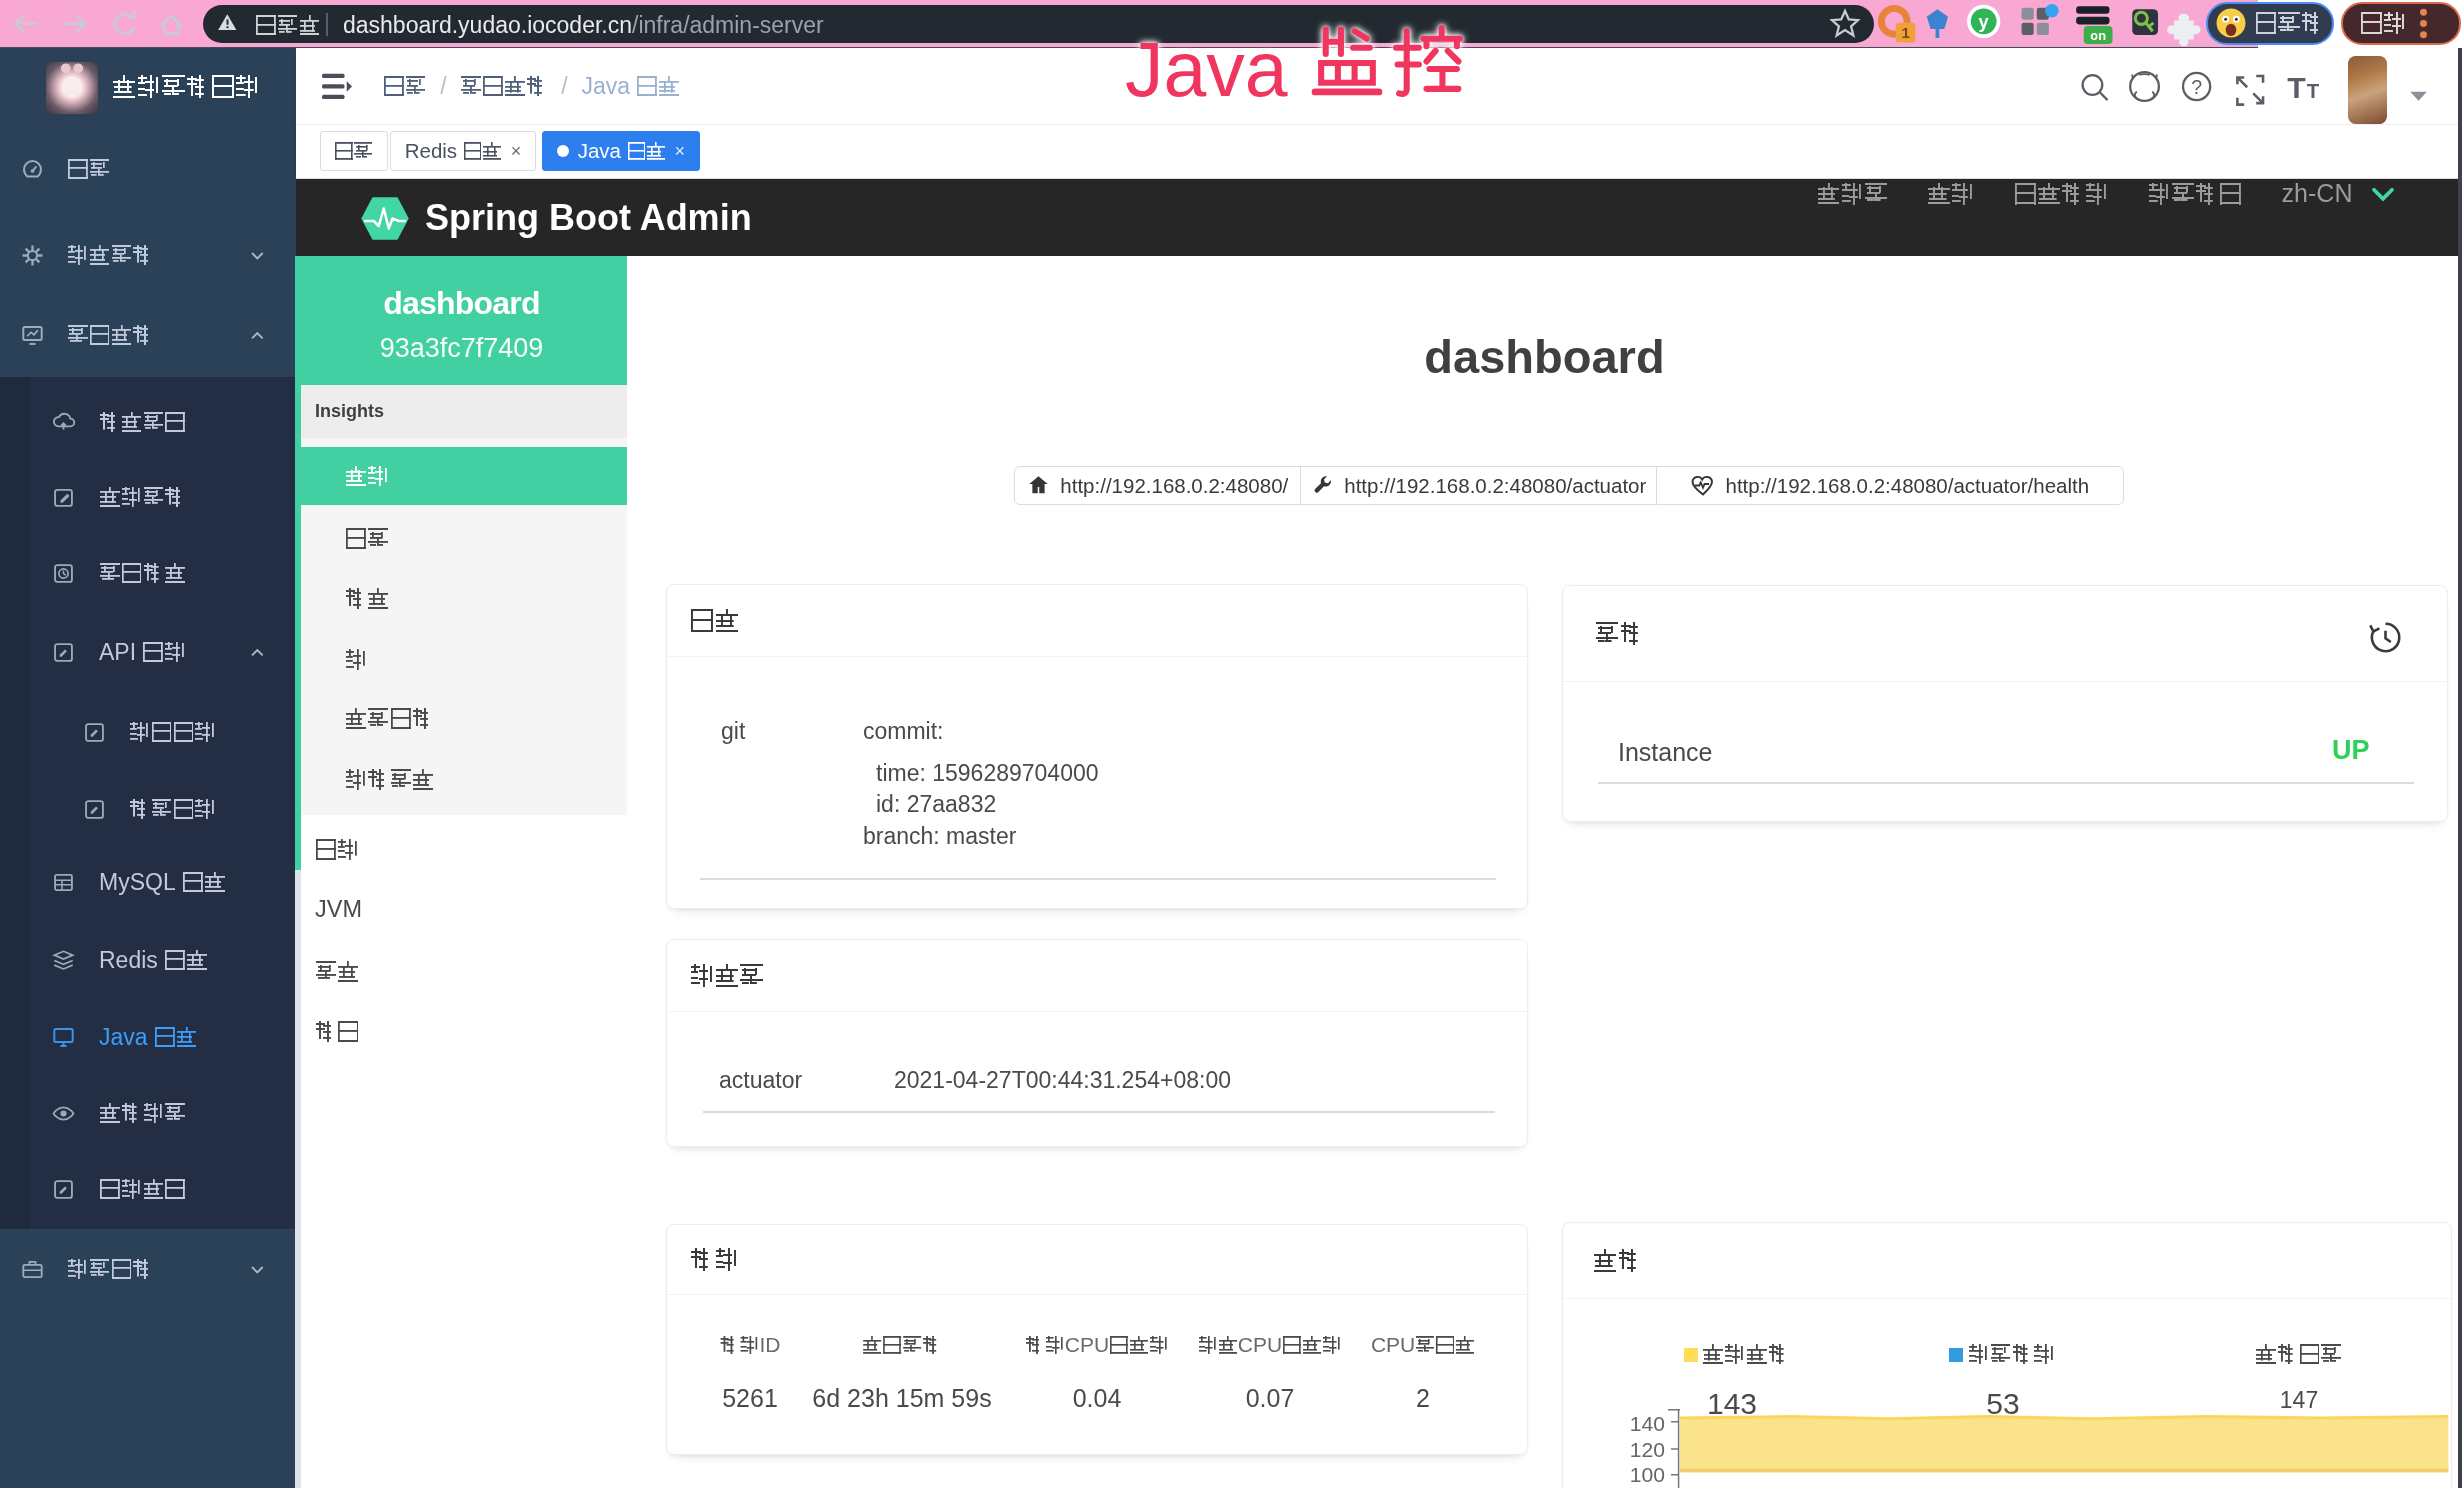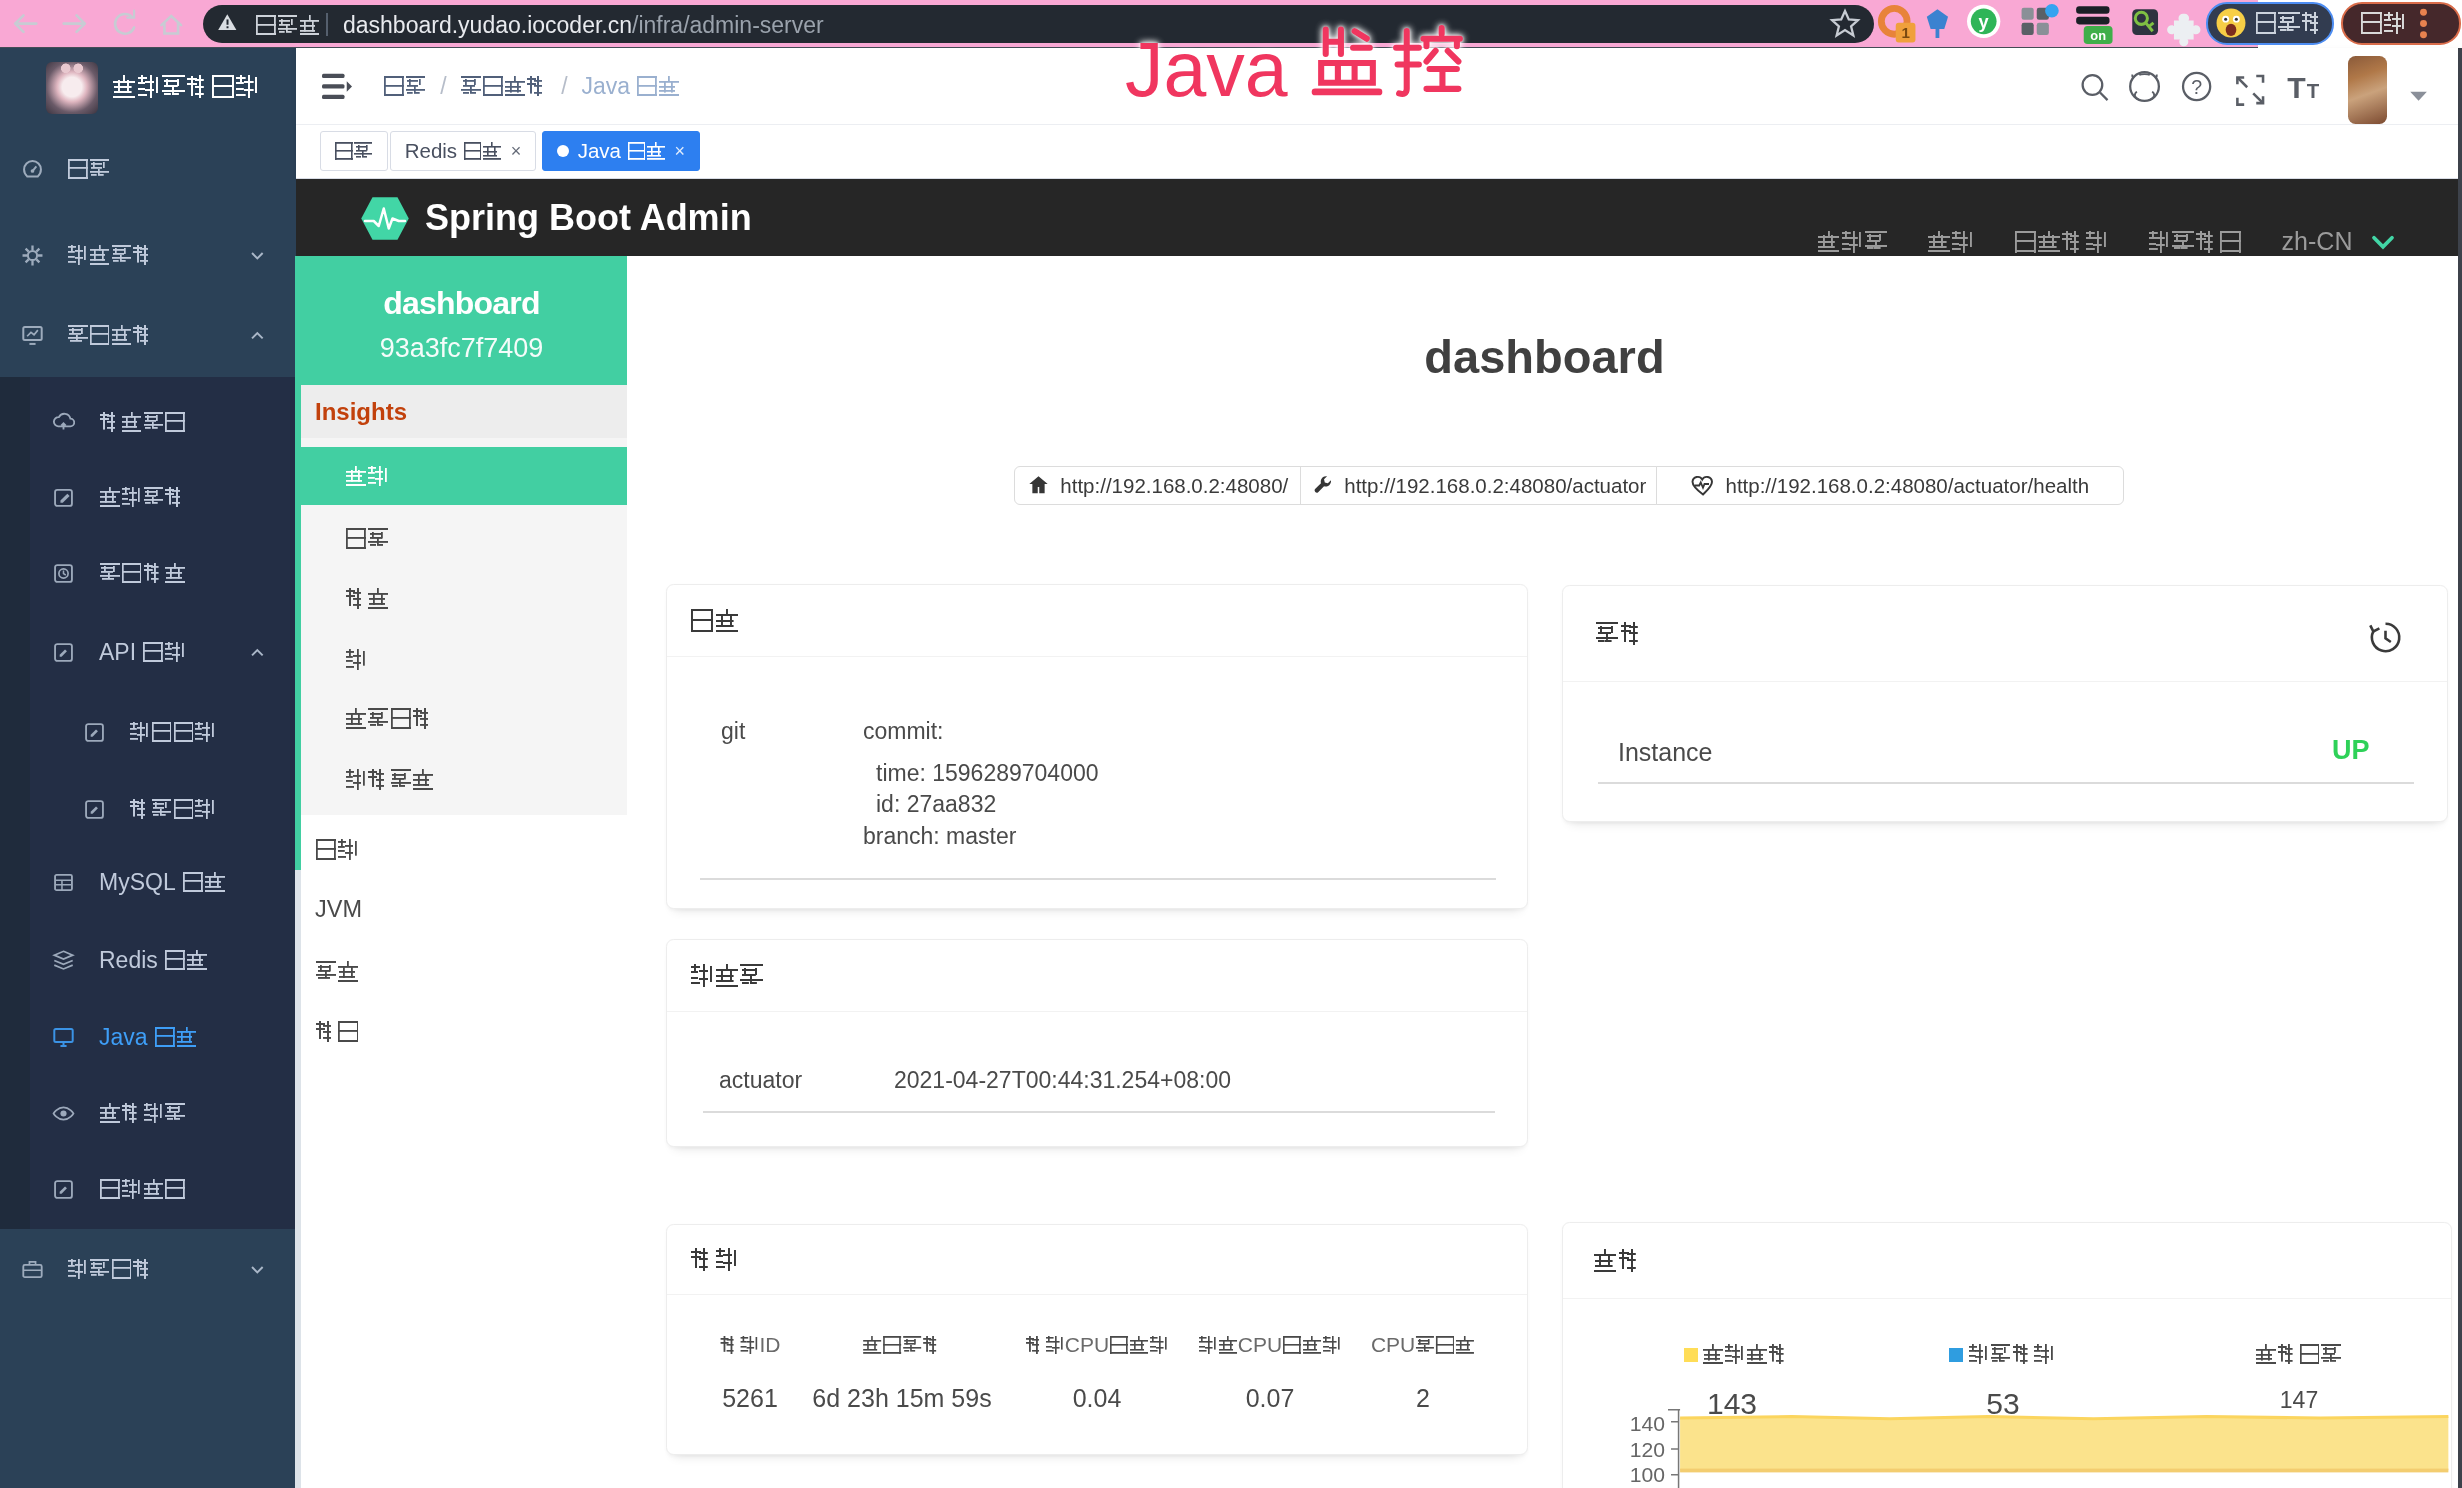--- a/index.html
+++ b/index.html
@@ -73,26 +73,26 @@
 #crumb .last{color:#9ab0cf;--gc:#9ab0cf}
 
 #tags{position:absolute;left:296px;top:125px;width:2167px;height:54px;background:#fff;border-bottom:0.8px solid #d8dce5;box-shadow:0 0.8px 3px rgba(0,21,41,.10)}
 .tag{position:absolute;top:6px;height:40px;border:0.8px solid #d8dce5;background:#fff;color:#495060;--gc:#495060;font-size:20.5px;display:flex;align-items:center;padding:0 13.7px;border-radius:3px}
 .tag.on{background:#2d7ff0;border-color:#2d7ff0;color:#fff;--gc:#fff}
 .tag .dot{width:12px;height:12px;border-radius:50%;background:#fff;margin-right:9px}
 .tag .x{font-size:18px;margin-left:9px;opacity:.85}
 
 #sbanav{position:absolute;left:296px;top:179px;width:2167px;height:77px;background:#262626;color:#9b9b9b;font-size:25px}
 #sbanav .brand{position:absolute;left:129px;top:0;height:77px;display:flex;align-items:center;color:#fff;font-size:36px;font-weight:bold;letter-spacing:0}
-#sbanav .rmenu{position:absolute;right:67px;top:0;height:77px;display:flex;align-items:flex-end;--gc:#9b9b9b}
+#sbanav .rmenu{position:absolute;right:67px;top:0;height:77px;display:flex;align-items:flex-start;--gc:#9b9b9b}
 #sbanav .rmenu .it{margin-left:39px;white-space:nowrap}
 
 #sbaside{position:absolute;left:296px;top:256px;width:331px;height:1232px;background:#fff}
 #sbahead{position:absolute;left:0;top:0;width:331px;height:129px;background:#42cfa2;color:#fff;text-align:center}
-#insights{position:absolute;left:0;top:129px;width:331px;height:53px;background:#ededed;display:flex;align-items:center;padding-left:19px;font-size:24px;font-weight:bold;color:#c2410c}
+#insights{position:absolute;left:0;top:129px;width:331px;height:53px;background:#ededed;display:flex;align-items:center;padding-left:19px;font-size:18px;font-weight:bold;color:#404040}
 #sbagray{position:absolute;left:0;top:182px;width:331px;height:377px;background:#f5f5f5}
 .si{position:absolute;left:0;width:331px;height:61px;display:flex;align-items:center;padding-left:49px;font-size:23.5px;color:#4a4a4a;--gc:#4a4a4a}
 .si.act{background:#42cfa2;color:#fff;--gc:#fff;height:58px}
 .sw{padding-left:19px}
 #greenstrip{position:absolute;left:295px;top:256px;width:6px;background:#42cfa2;height:614px}
 #graystrip{position:absolute;left:295px;top:870px;width:6px;background:#dde3e9;height:619px}
 
 #main{position:absolute;left:627px;top:256px;width:1835px;height:1232px;background:#fff}
 .card{position:absolute;background:#fff;border:0.8px solid #ededed;border-radius:7.6px;
   box-shadow:0 9px 10.6px -7.6px rgba(0,0,0,.12),0 1.5px 3px rgba(0,0,0,.03)}

